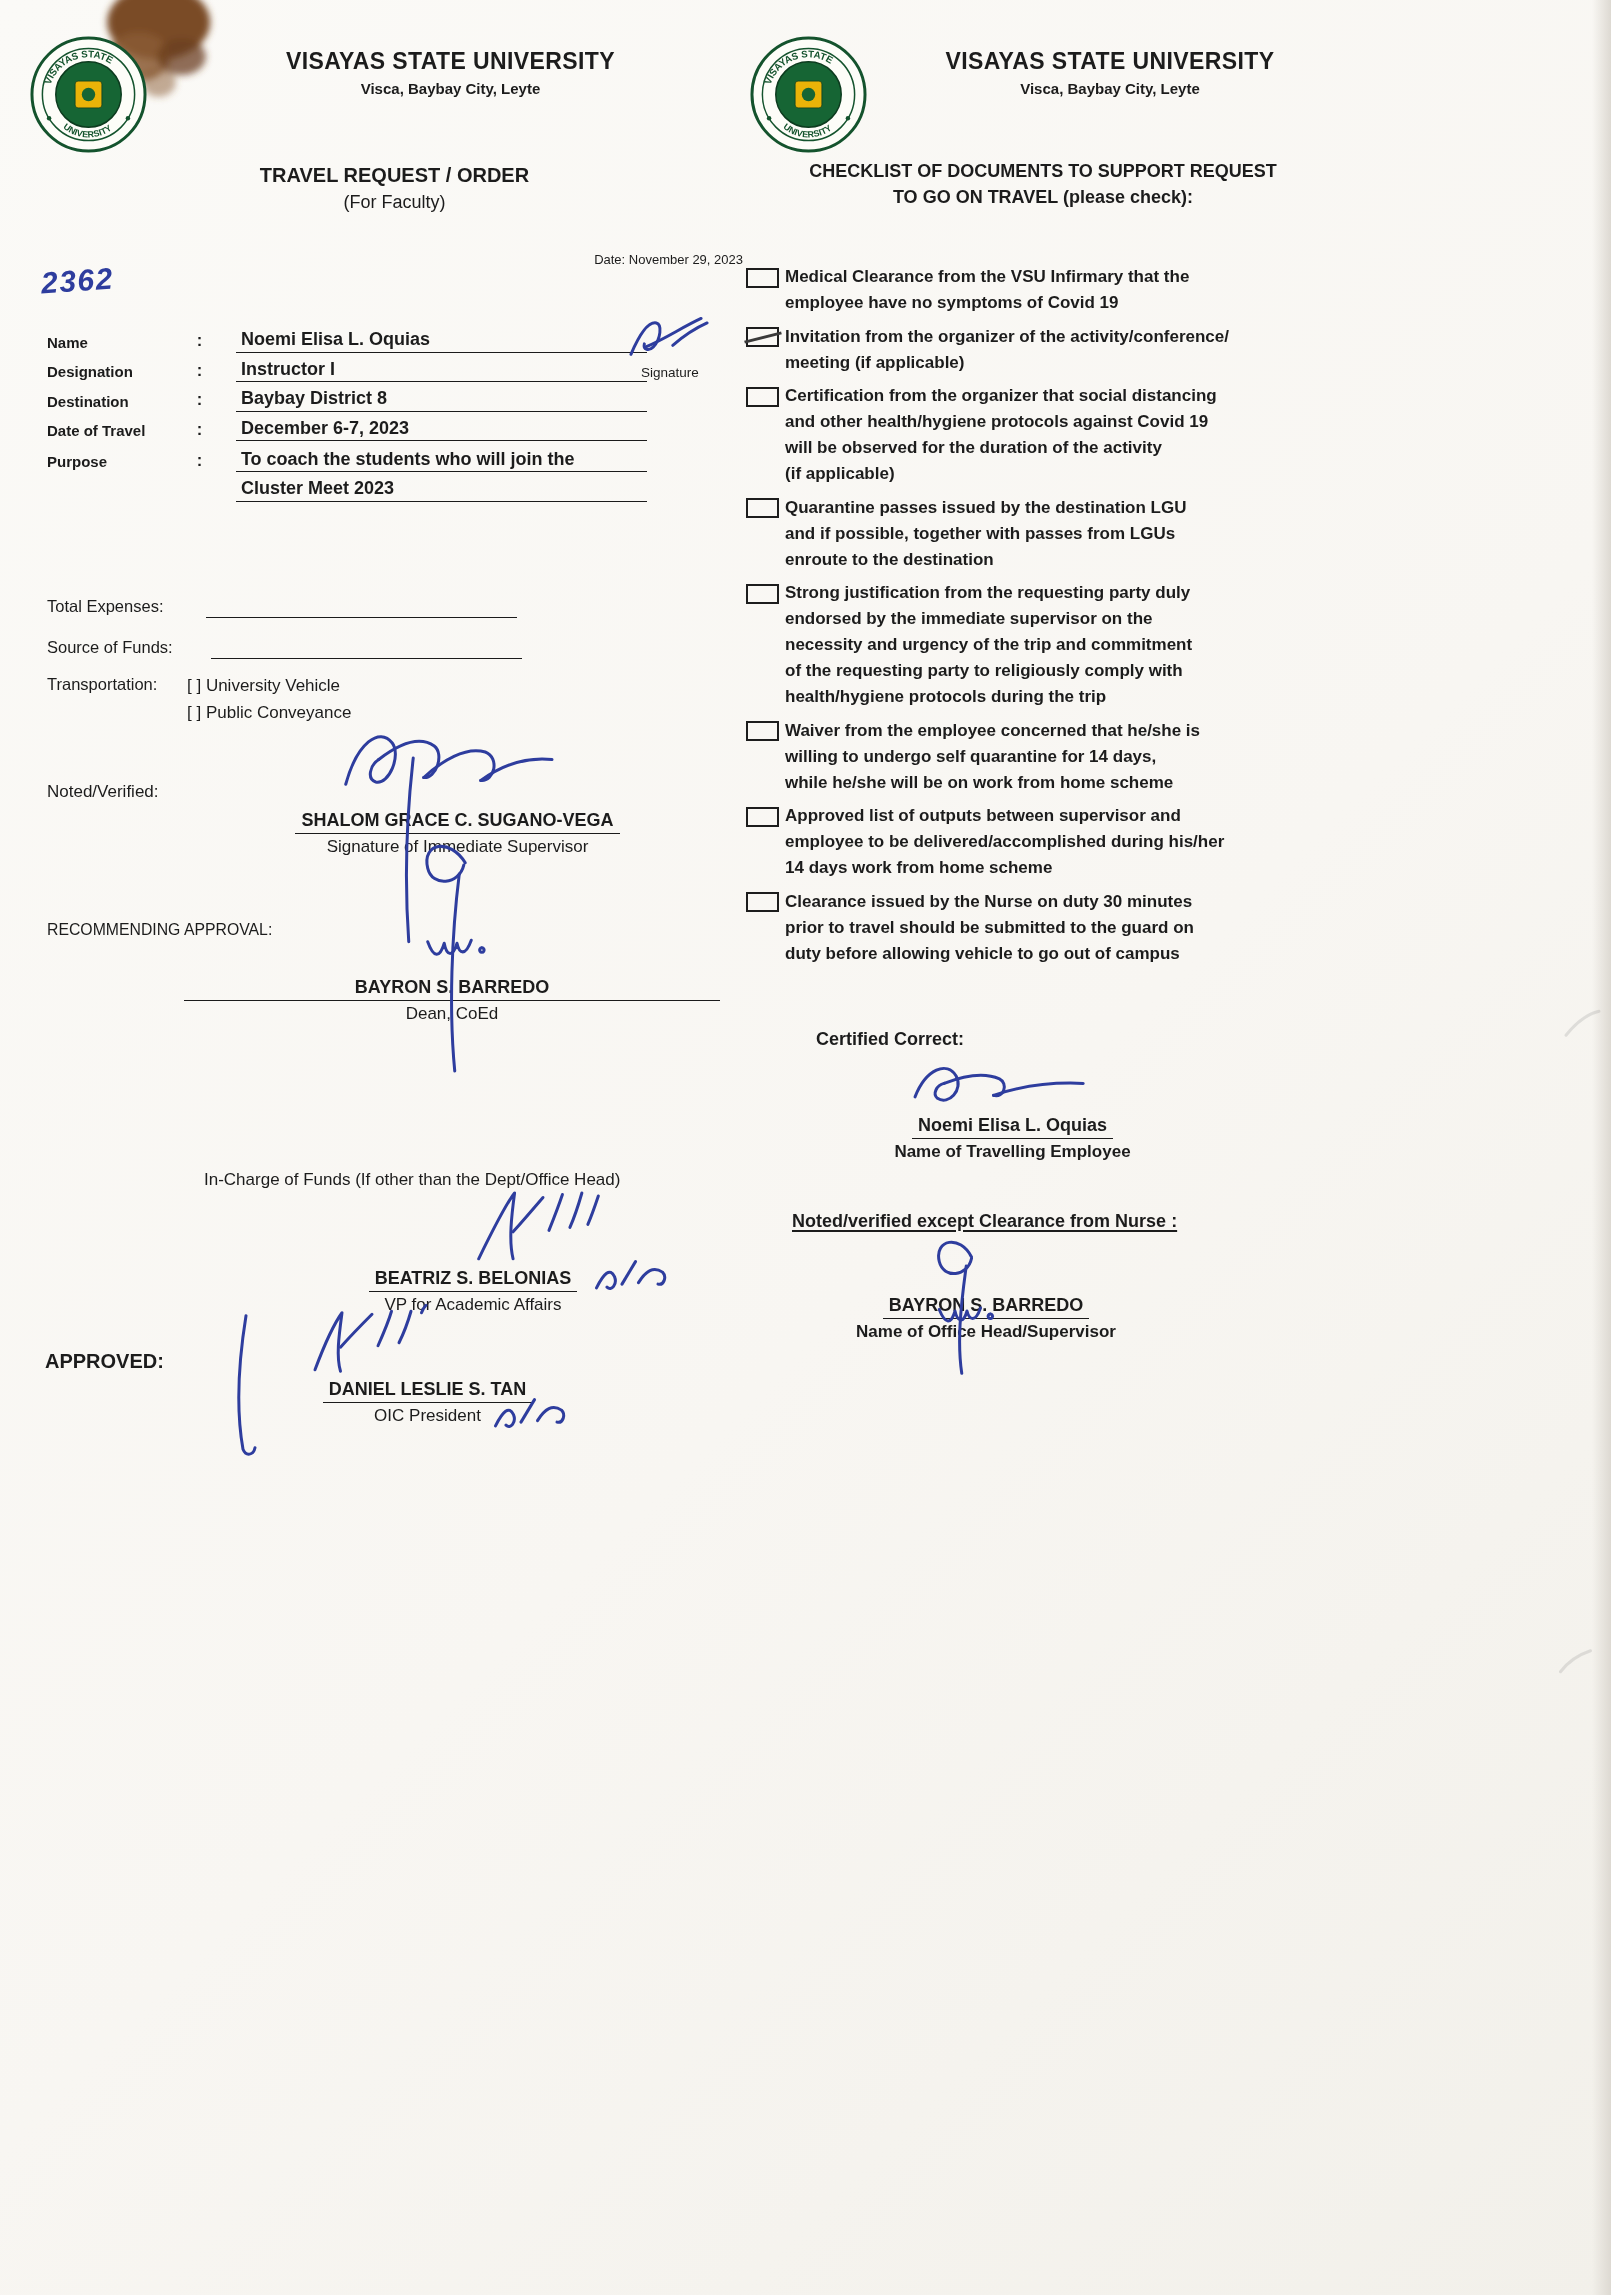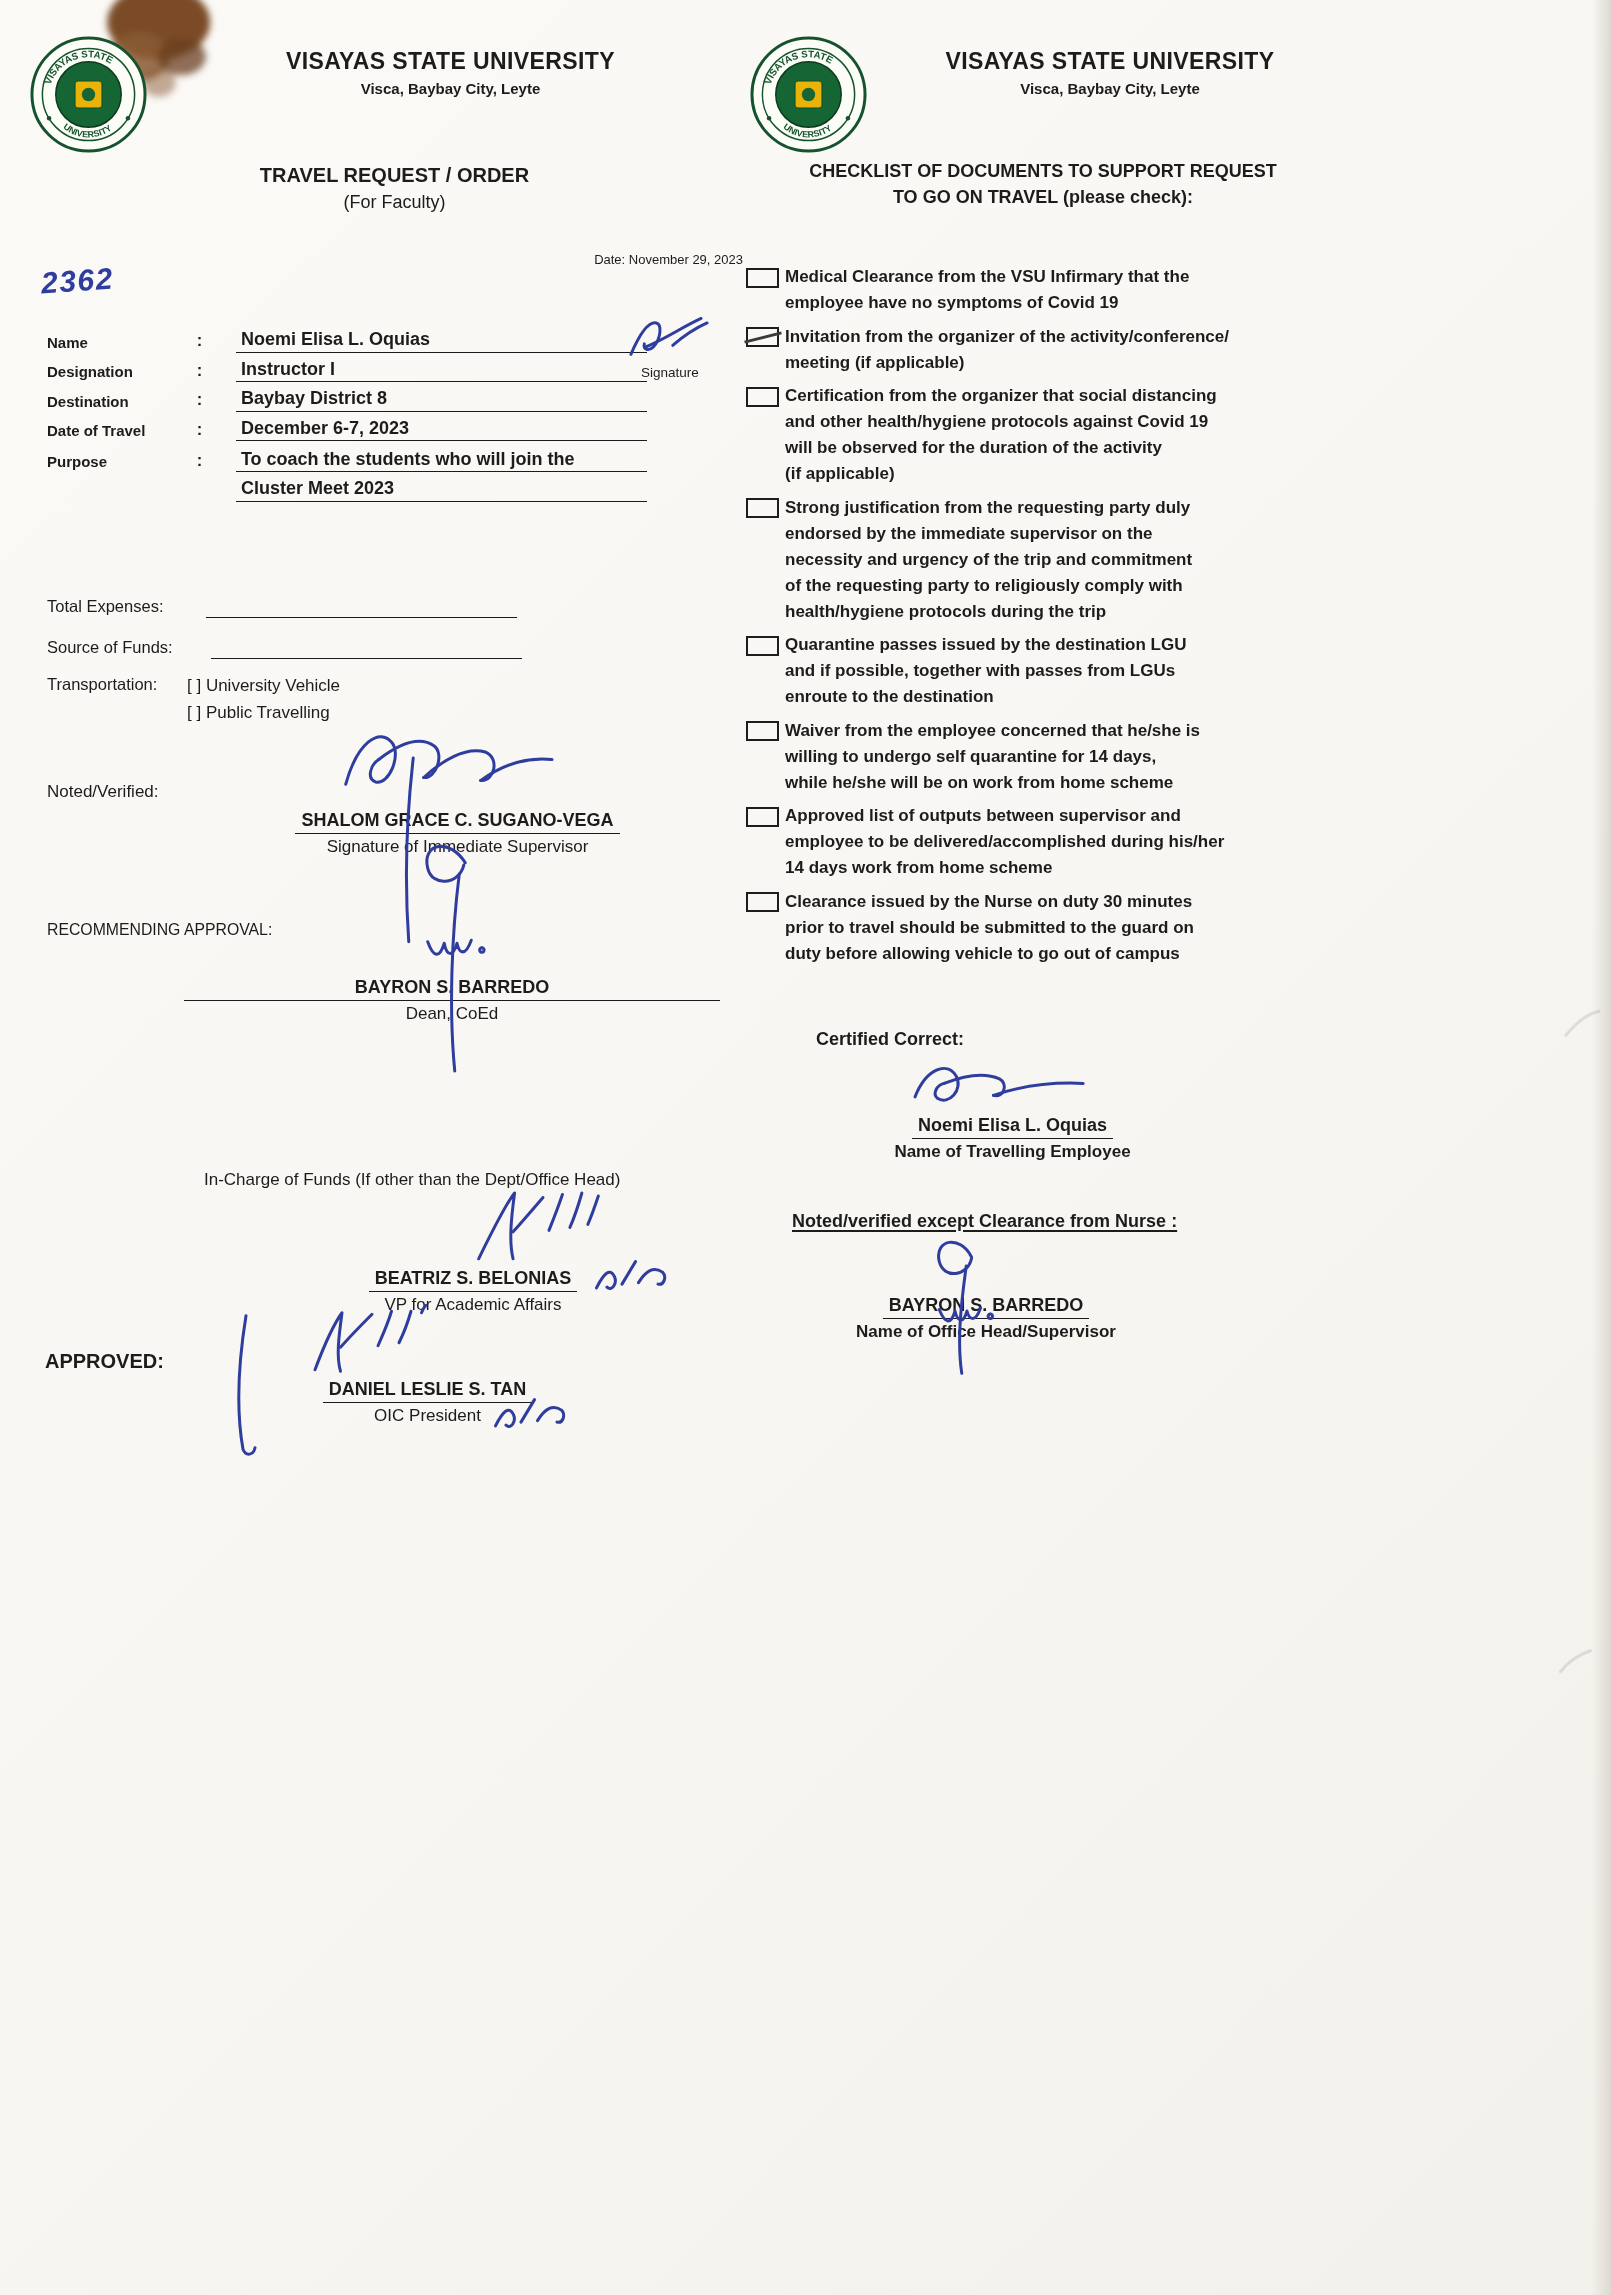--- a/index.html
+++ b/index.html
@@ -156,21 +156,21 @@
     <span class="exp-line"></span>
   </div>
   <div class="abs exp-row" style="left:47px; top:638px;">
     <span class="exp-label" style="width:159px;">Source of Funds:</span>
     <span class="exp-line"></span>
   </div>
   <div class="abs exp-row" style="left:47px; top:672px;">
     <span class="exp-label" style="width:140px; padding-top:3px;">Transportation:</span>
     <span>
       <span class="transport-opt" style="display:block;">[ ] University Vehicle</span>
-      <span class="transport-opt" style="display:block;">[ ] Public Travelling</span>
+      <span class="transport-opt" style="display:block;">[ ] Public Conveyance</span>
     </span>
   </div>
 
   <div class="abs small-label" style="left:47px; top:782px;">Noted/Verified:</div>
   <svg class="sig" style="left:323px; top:713px; width:263px; height:240px;" viewBox="0 0 350 320">
     <path d="M30 95 C 45 40 75 18 92 40 C 104 56 88 96 70 92 C 58 88 62 70 74 62"></path>
     <path d="M74 62 C 100 42 128 30 148 44 C 162 55 150 88 134 86"></path>
     <path d="M134 86 C 158 64 190 44 216 52 C 236 60 228 92 210 90"></path>
     <path d="M210 90 C 235 72 268 58 305 62"></path>
     <path d="M120 60 C 112 130 108 220 114 305"></path>
@@ -264,31 +264,31 @@
     </div>
     <div class="chk-item">
       <span class="chk-box"></span>
       <span class="chk-text">Certification from the organizer that social distancing
 and other health/hygiene protocols against Covid 19
 will be observed for the duration of the activity
 (if applicable)</span>
     </div>
     <div class="chk-item">
       <span class="chk-box"></span>
+      <span class="chk-text">Quarantine passes issued by the destination LGU
+and if possible, together with passes from LGUs
+enroute to the destination</span>
+    </div>
+    <div class="chk-item">
+      <span class="chk-box"></span>
       <span class="chk-text">Strong justification from the requesting party duly
 endorsed by the immediate supervisor on the
 necessity and urgency of the trip and commitment
 of the requesting party to religiously comply with
 health/hygiene protocols during the trip</span>
-    </div>
-    <div class="chk-item">
-      <span class="chk-box"></span>
-      <span class="chk-text">Quarantine passes issued by the destination LGU
-and if possible, together with passes from LGUs
-enroute to the destination</span>
     </div>
     <div class="chk-item">
       <span class="chk-box"></span>
       <span class="chk-text">Waiver from the employee concerned that he/she is
 willing to undergo self quarantine for 14 days,
 while he/she will be on work from home scheme</span>
     </div>
     <div class="chk-item">
       <span class="chk-box"></span>
       <span class="chk-text">Approved list of outputs between supervisor and

